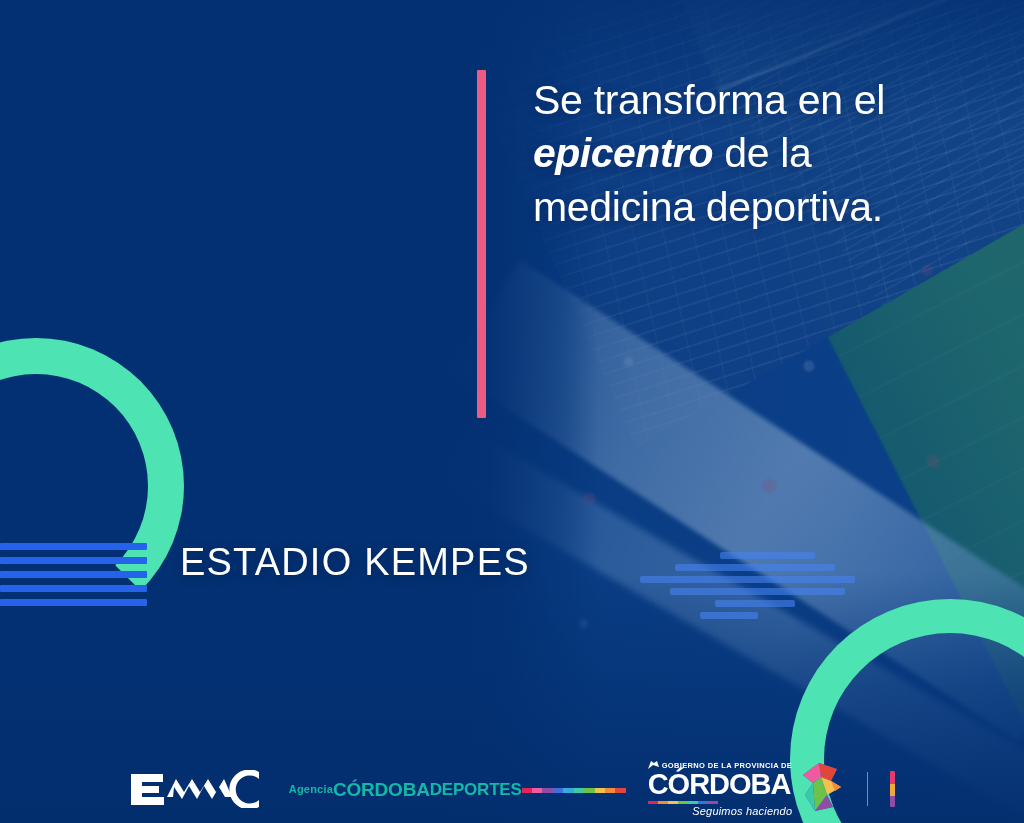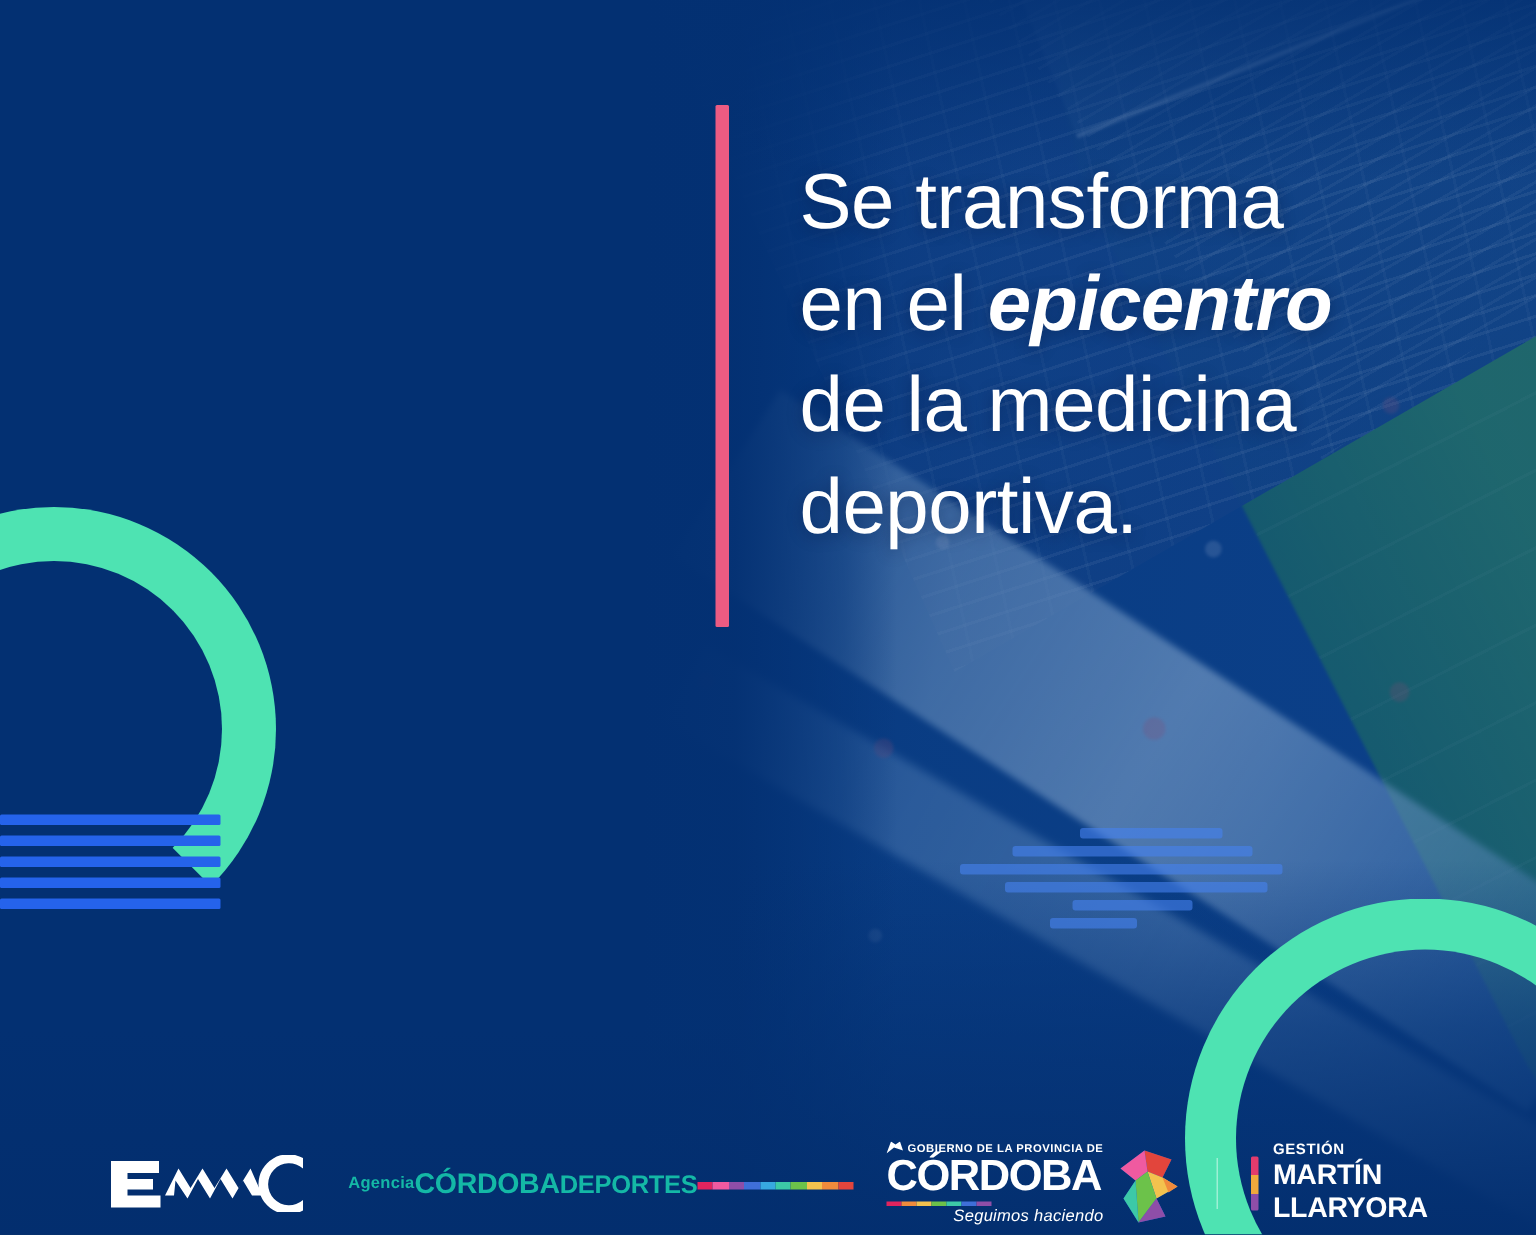--- a/index.html
+++ b/index.html
@@ -196,25 +196,24 @@
   .cordoba span{display:block;}
 
   .divider-pink{
     position:absolute;left:477px;top:70px;width:9px;height:348px;
     background:#ec5b82;border-radius:1px;
   }
 
   
   .headline{
     position:absolute;left:533px;top:74px;
-    color:#fff;font-size:52px;line-height:1.30;font-weight:300;
+    color:#fff;font-size:41px;line-height:1.30;font-weight:300;
     letter-spacing:-.3px;
     text-shadow:0 2px 10px rgba(0,20,60,.40);
     width:390px;
-    margin-top:28px;
   }
   .headline b{font-weight:700;font-style:italic;letter-spacing:-.5px;}
 
   
   .event{
     position:absolute;left:534px;top:296px;color:#fff;
     text-shadow:0 2px 8px rgba(0,20,60,.4);
   }
   .event .pre{font-size:24px;font-weight:300;letter-spacing:.4px;line-height:1;}
   .ev-row{display:flex;align-items:center;gap:14px;margin-top:2px;}
@@ -249,21 +248,21 @@
 
   
   .acd{color:#14b8a6;line-height:1;}
   .acd .l1{font-size:11px;font-weight:800;letter-spacing:.2px;}
   .acd .l2{font-size:19px;font-weight:800;letter-spacing:-.2px;margin-top:1px;}
   .acd .l3{font-size:17px;font-weight:800;letter-spacing:-.2px;margin-top:1px;}
   .acd .bar{display:flex;margin-top:3px;height:5px;width:104px;}
   .acd .bar i{flex:1;}
 
   
-  .gob{display:flex;align-items:flex-end;gap:5px;color:#fff;}
+  .gob{display:flex;align-items:flex-start;gap:5px;color:#fff;}
   .gob .txtcol{line-height:1;}
   .gob .g1{font-size:7.5px;font-weight:700;letter-spacing:.35px;}
   .gob .g2{font-size:29px;font-weight:800;letter-spacing:-1px;line-height:.95;margin-top:1px;}
   .gob .g3{font-size:11px;font-weight:500;font-style:italic;letter-spacing:.2px;margin-top:2px;text-align:right;}
   .gob .gbar{display:flex;height:3px;width:70px;margin-top:2px;}
   .gob .gbar i{flex:1;}
 
   
   .gml{display:flex;align-items:center;gap:10px;color:#fff;}
   .gml .vbar{width:5px;height:36px;background:linear-gradient(180deg,#e23b6d 0%,#e23b6d 35%,#f0a93c 35%,#f0a93c 70%,#8e4ea8 70%,#8e4ea8 100%);border-radius:1px;}
@@ -318,20 +317,21 @@
   </div>
 
   <div class="divider-pink"></div>
 
   <div class="headline">
     <span>Se transforma en el </span><b>epicentro</b><span> de la medicina deportiva.</span>
   </div>
 
 
   <div class="date-block">
+    <div class="d2">ESTADIO KEMPES</div>
   </div>
 
   <div class="footer">
 
     <div class="logo emmac">
       <svg width="138" height="38" viewBox="0 0 138 38">
         <path d="M2 4 H34 V12 H13 V16 H30 V23 H13 V27 H35 V35 H2 Z" fill="#ffffff"></path>
         <path d="M38 27 L47 9 L55 22 L63 9 L71 22 L79 9 L87 22 L95 9 L103 27 L96 27 L90 17 L83 29 L75 16 L68 29 L60 16 L53 29 L45 17 L44 27 Z" fill="#ffffff"></path>
         <path d="M130 9 A14 14 0 1 0 130 30 L130 37 A20 20 0 1 1 130 2 Z" fill="#ffffff"></path>
       </svg>
@@ -385,22 +385,17 @@
         <path d="M8 34 L16 22 L18 50 Z" fill="#3cc9a7"></path>
         <path d="M30 34 L36 46 L18 50 Z" fill="#8e4ea8"></path>
         <path d="M34 20 L44 26 L38 30 Z" fill="#f08b3c"></path>
       </svg>
     </div>
 
     <div class="sep-line"></div>
 
     <div class="logo gml">
       <div class="vbar"></div>
-      <div class="col">
-        <div class="t1">GESTIÓN</div>
-        <div class="t2">MARTÍN</div>
-        <div class="t2">LLARYORA</div>
-      </div>
     </div>
 
   </div>
 
 </div>
 
 </body></html>

